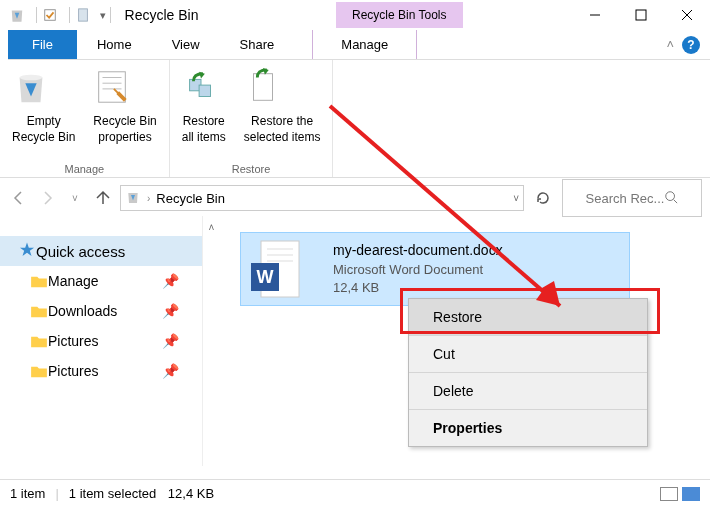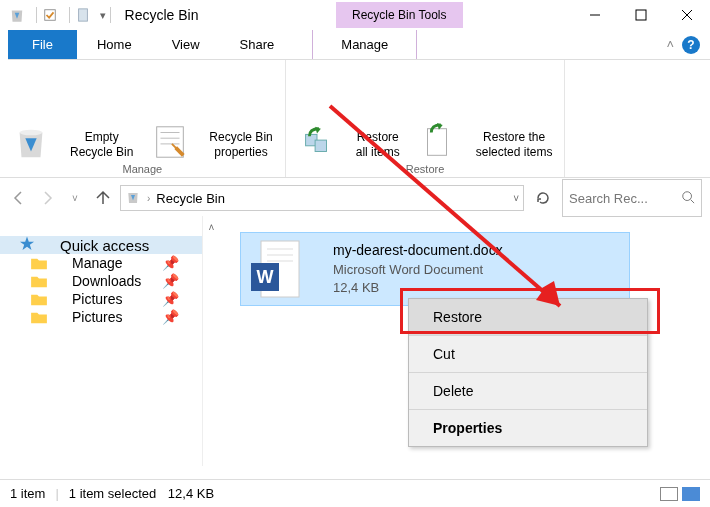--- a/index.html
+++ b/index.html
@@ -20,36 +20,36 @@
 .file-tab { background: #1979ca; color: #fff; padding: 0 24px; display: flex; align-items: center; font-size: 13px; }
 .menu-item { padding: 0 20px; display: flex; align-items: center; font-size: 13px; }
 .manage-tab { border: 1px solid #d0b0da; border-top: none; border-bottom: none; padding: 0 28px; display: flex; align-items: center; font-size: 13px; margin-left: 18px; }
 .menu-right { margin-left: auto; display: flex; align-items: center; padding-right: 10px; gap: 8px; }
 .help-icon { width: 18px; height: 18px; background: #1979ca; border-radius: 50%; color: #fff; display: flex; align-items: center; justify-content: center; font-size: 12px; font-weight: bold; }
 
 
 .ribbon { height: 118px; display: flex; border-bottom: 1px solid #ddd; }
 .ribbon-group { display: flex; flex-direction: column; align-items: center; border-right: 1px solid #e5e5e5; padding: 6px 8px 2px; }
 .ribbon-group-btns { display: flex; gap: 10px; flex: 1; }
-.ribbon-btn { display: flex; flex-direction: row; align-items: flex-end; text-align: center; font-size: 12px; line-height: 1.3; gap: 20px; padding: 2px 4px; }
+.ribbon-btn { display: flex; flex-direction: column; align-items: flex-start; text-align: center; font-size: 12px; line-height: 1.3; gap: 8px; padding: 2px 4px; }
 .ribbon-group-label { font-size: 11px; color: #666; margin-top: auto; }
 .big-icon { width: 38px; height: 38px; display: flex; align-items: center; justify-content: center; }
 
 
 .addrrow { height: 36px; display: flex; align-items: center; padding: 0 8px; gap: 6px; margin-top: 2px; }
 .nav-arrow { width: 22px; height: 22px; display: flex; align-items: center; justify-content: center; color: #999; }
 .addr { flex: 1; border: 1px solid #ccc; height: 26px; display: flex; align-items: center; padding: 0 4px; gap: 6px; }
 .refresh { width: 26px; display: flex; align-items: center; justify-content: center; }
-.search { width: 140px; border: 1px solid #ccc; height: 26px; display: flex; align-items: center; padding: 18px 6px; color: #777; justify-content: space-between; }
+.search { width: 140px; border: 1px solid #ccc; height: 26px; display: flex; align-items: center; padding: 18px 6px; color: #777; justify-content: center; }
 
 
 .content { display: flex; height: 250px; }
 .sidebar { width: 220px; display: flex; position: relative; }
 .tree { flex: 1; padding-top: 20px; }
-.tree-item { height: 18px; display: flex; align-items: center; padding-left: 30px; gap: 24px; font-size: 14px; position: relative; }
+.tree-item { height: 30px; display: flex; align-items: center; padding-left: 30px; gap: 0; font-size: 14px; position: relative; }
 .tree-item.qa { background: #d9eaf7; padding-left: 18px; font-size: 15px; }
 .pin { position: absolute; right: 22px; color: #888; }
 .scroll-col { width: 18px; border-left: 1px solid #eee; display: flex; flex-direction: column; align-items: center; padding-top: 6px; color: #666; }
 .folder-ic { width: 18px; height: 14px; }
 
 .fileview { flex: 1; position: relative; padding-top: 16px; padding-left: 20px; }
 .file-row { display: flex; align-items: center; gap: 12px; background: #cce8ff; border: 1px solid #99d1ff; padding: 6px 10px; width: 390px; }
 .file-thumb { width: 50px; height: 60px; position: relative; }
 .file-meta { display: flex; flex-direction: column; font-size: 14px; line-height: 1.4; margin-left: 20px; }
 .file-meta .sub { color: #555; font-size: 13px; }

